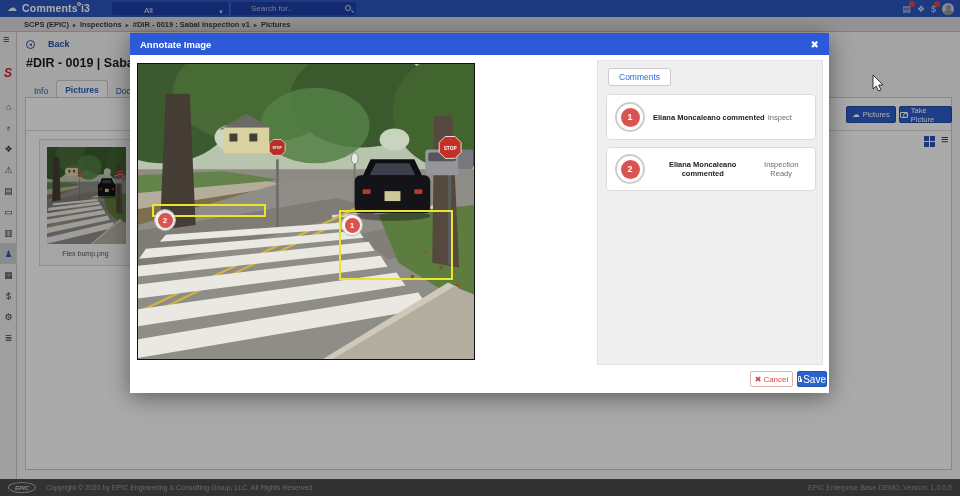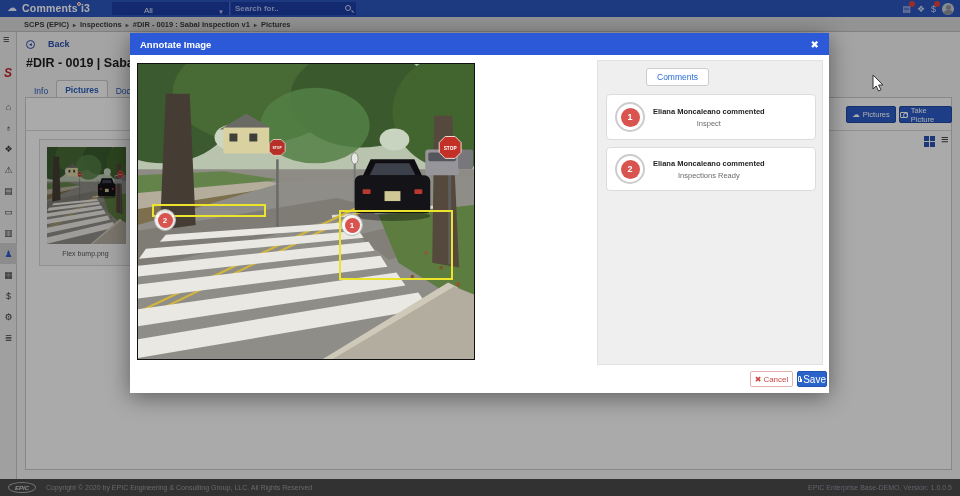--- a/index.html
+++ b/index.html
@@ -8,21 +8,21 @@
 
   
   .navbar { position:absolute; left:0; top:0; width:960px; height:17px; background:#2b54bc; z-index:1; }
   .cloud-ic { position:absolute; left:7px; top:2px; color:#e8eefc; font-size:10px; line-height:12px;}
   .brand { position:absolute; left:22px; top:2px; color:#ffffff; font-size:10.5px; font-weight:bold; letter-spacing:.2px;}
   .brand-dot { position:absolute; left:77px; top:2px; width:4px; height:4px; border-radius:50%; background:#e5534b; border:1px solid #fff; }
   .nav-scope { position:absolute; left:112px; top:2px; width:118px; height:13px; background:#1e3ea6; border-right:1px solid #4a66c8; color:#dfe6fa; font-size:8px; display:flex; align-items:flex-end; }
   .nav-scope .lbl { margin-left:32px; }
   .nav-scope .caret { position:absolute; right:5px; font-size:6px; color:#bcc8ee; }
   .nav-search { position:absolute; left:231px; top:2px; width:125px; height:13px; background:#1e3ea6; }
-  .nav-search input { position:absolute; inset:0; background:transparent; border:none; outline:none; color:#e8eefc; font-size:8px; padding-left:4px; font-family:"Liberation Sans",sans-serif;font-weight:bold;}
+  .nav-search input { position:absolute; inset:0; background:transparent; border:none; outline:none; color:#e8eefc; font-size:8px; padding-left:20px; font-family:"Liberation Sans",sans-serif;}
   .nav-search input::placeholder { color:#aebbe8; }
   .mag { position:absolute; right:5px; top:3px; width:6px; height:6px; border:1.2px solid #cdd7f5; border-radius:50%; }
   .mag::after { content:""; position:absolute; left:4.5px; top:4.5px; width:3px; height:1.2px; background:#cdd7f5; transform:rotate(45deg); }
   .nav-right { position:absolute; right:6px; top:1px; height:15px; display:flex; align-items:center; gap:6px; }
   .nav-ic { color:#cdd7f0; font-size:9px; position:relative; line-height:10px;}
   .nav-badge { position:absolute; top:-3px; right:-4px; width:6px; height:6px; border-radius:50%; background:#e5433b; }
   .avatar { width:12px; height:12px; border-radius:50%; background:#c9cdd6; position:relative; overflow:hidden;}
   .avatar::before { content:""; position:absolute; left:3.5px; top:2px; width:5px; height:5px; border-radius:50%; background:#8e939e; }
   .avatar::after { content:""; position:absolute; left:1.5px; top:7.5px; width:9px; height:6px; border-radius:50%; background:#8e939e; }
 
@@ -78,27 +78,27 @@
 
   .anno-rect { position:absolute; border:2px solid #ece32c; }
   .rect-1 { left:201px; top:146px; width:114px; height:70px; }
   .rect-2 { left:14px; top:140px; width:114px; height:13px; }
   .marker { position:absolute; width:22px; height:22px; border-radius:50%; background:rgba(255,255,255,.88); border:1px solid #b5b5b5; display:flex; align-items:center; justify-content:center; }
   .marker .mk-in { width:15px; height:15px; border-radius:50%; background:#d9534f; color:#fff; font-size:8px; font-weight:bold; display:flex; align-items:center; justify-content:center; }
   .mk-1 { left:203px; top:150px; }
   .mk-2 { left:16px; top:145px; }
 
   .comments-panel { position:absolute; left:467px; top:27px; width:226px; height:305px; background:#efefef; border:1px solid #e2e2e2; }
-  .comments-tab { position:absolute; left:10px; top:7px; background:#fff; border:1px solid #ccc; border-radius:3px; color:#2a6bd4; font-size:8.5px; padding:3px 10px;margin-left:38px; }
+  .comments-tab { position:absolute; left:10px; top:7px; background:#fff; border:1px solid #ccc; border-radius:3px; color:#2a6bd4; font-size:8.5px; padding:3px 10px; }
   .comment-card { position:absolute; left:8px; width:210px; background:#fff; border:1px solid #dcdcdc; border-radius:4px; padding:7px 8px; display:flex; align-items:center; gap:8px;}
   .cc-1 { top:33px; height:46px; }
   .cc-2 { top:86px; height:44px; }
   .cmt-avatar { flex:0 0 auto; width:30px; height:30px; border-radius:50%; border:2px solid #cccccc; background:#fff; display:flex; align-items:center; justify-content:center; }
   .cmt-avatar .num { width:19px; height:19px; border-radius:50%; background:#d9534f; color:#fff; font-size:9px; font-weight:bold; display:flex; align-items:center; justify-content:center;}
-  .cmt-texts { display:flex; flex-direction:column; gap:3px; }
+  .cmt-texts { display:flex; flex-direction:row; gap:3px; }
   .cmt-author { font-size:7.5px; font-weight:bold; color:#222; }
   .cmt-body { font-size:7.5px; color:#6b6b6b; }
 
   .btn-cancel { position:absolute; left:620px; top:338px; width:43px; height:16px; background:#fff; border:1px solid #e3b1ae; border-radius:2px; color:#cc4b44; font-size:8px; display:flex; align-items:center; justify-content:center; gap:2px;}
   .btn-save { position:absolute; left:667px; top:338px; width:30px; height:16px; background:#2a63c9; border:1px solid #2155b0; border-radius:2px; color:#fff; font-size:10px; display:flex; align-items:center; justify-content:center; gap:2px;}
   .floppy { display:inline-block; width:6px; height:6px; border:1px solid #fff; border-radius:1px; position:relative;}
   .floppy::after { content:""; position:absolute; left:1px; top:2.2px; width:2.4px; height:2.4px; background:#fff; }
 
   .cursor { position:absolute; left:872px; top:74px; z-index:40; }
 </style>
@@ -321,21 +321,21 @@
         <span class="cmt-author">Eliana Moncaleano commented</span>
         <span class="cmt-body">Inspect</span>
       </span>
     </div>
     <div class="comment-card cc-2">
       <span class="cmt-avatar">
           <span class="num">2</span>
         </span>
       <span class="cmt-texts">
         <span class="cmt-author">Eliana Moncaleano commented</span>
-        <span class="cmt-body">Inspections Ready</span>
+        <span class="cmt-body">Inspection Ready</span>
       </span>
     </div>
   </div>
 
   <div class="btn-cancel">
     <span>✖</span>
     <span>Cancel</span>
   </div>
   <div class="btn-save">
     <span class="floppy"></span>

